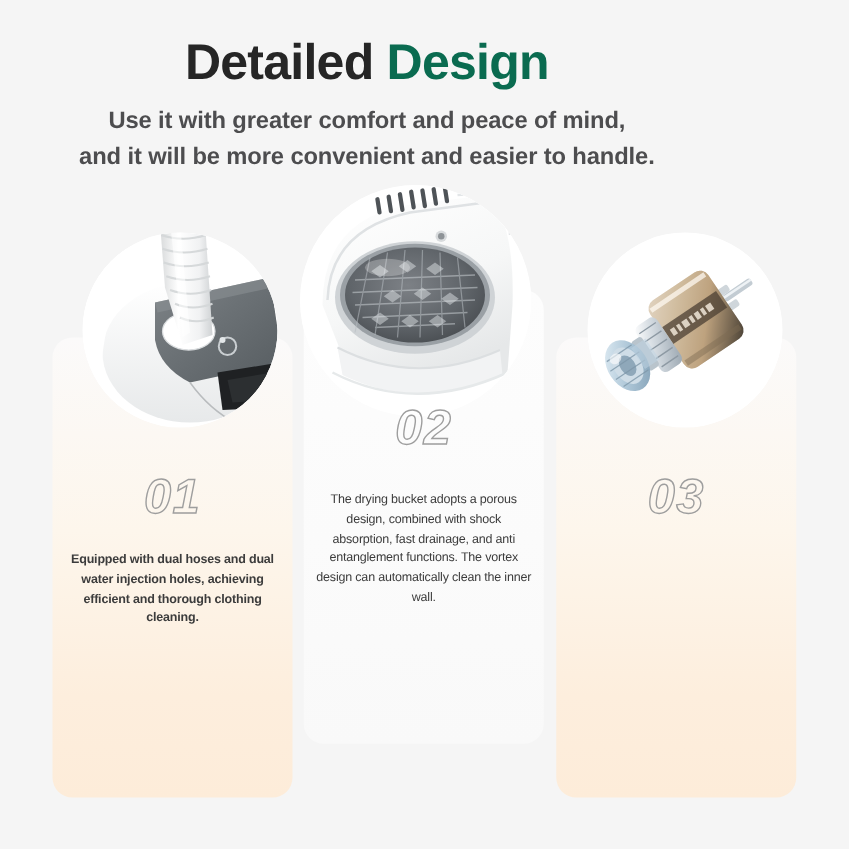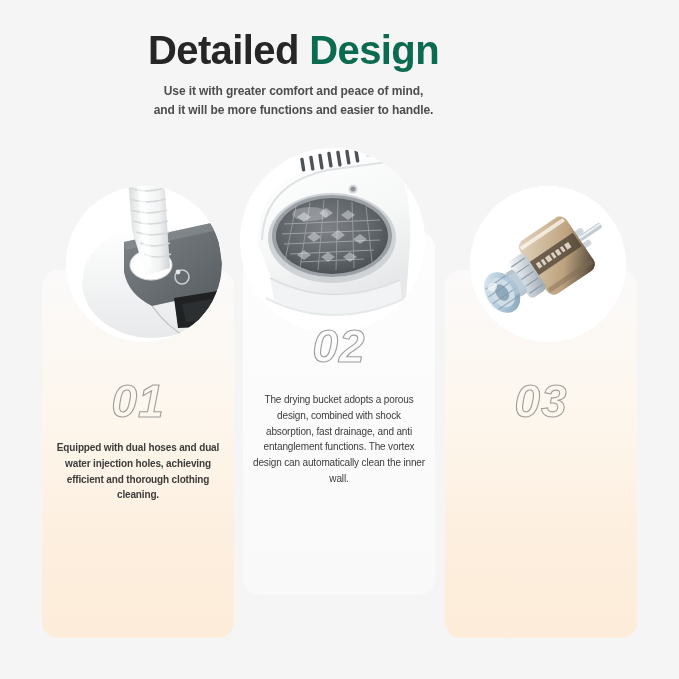--- a/index.html
+++ b/index.html
@@ -21,21 +21,21 @@
     font-size:40px;
     font-weight:bold;
     letter-spacing:-0.6px;
     line-height:1.1;
     margin:0;
     color:#262626;
   }
   .title .accent{color:#0a6b50;}
   .subtitle{
     margin:10px 0 0 0;
-    font-size:12px;
+    font-size:19px;
     font-weight:600;
     line-height:1.55;
     color:#4d4d4f;
     letter-spacing:-0.1px;
   }
   .subtitle .sl{display:block;}
 
   
   .cards{position:absolute;left:0;top:0;width:679px;height:679px;}
 
@@ -68,21 +68,21 @@
   .photo--2{left:240px;top:148px;width:185px;height:185px;}
   .photo--3{left:470px;top:186px;width:156px;height:156px;}
 
   .photo svg{display:block;width:100%;height:100%;}
 
   
   .num{
     position:absolute;
     width:192px;
     text-align:center;
-    font-size:46px;
+    font-size:39px;
     font-weight:bold;
     font-style:italic;
     letter-spacing:1px;
     color:transparent;
     -webkit-text-stroke:1.1px #9e9e9e;
     line-height:1;
     user-select:none;
   }
   .num--1{left:42px;top:378px;}
   .num--2{left:243px;top:323px;}
@@ -104,21 +104,21 @@
 </style>
 </head>
 <body>
 
 <div class="page">
 
   <div class="header">
     <h1 class="title"><span>Detailed </span><span class="accent">Design</span></h1>
     <p class="subtitle">
       <span class="sl">Use it with greater comfort and peace of mind,</span>
-      <span class="sl">and it will be more functions and easier to handle.</span>
+      <span class="sl">and it will be more convenient and easier to handle.</span>
     </p>
   </div>
 
   <div class="cards">
 
     <div class="card card--1"></div>
     <div class="card card--2"></div>
     <div class="card card--3"></div>
 
     <div class="photo photo--1">

